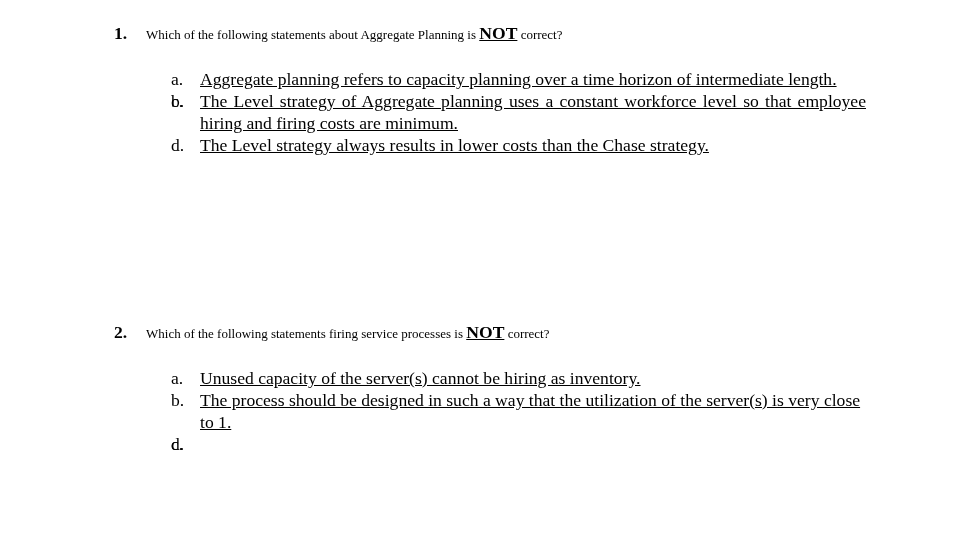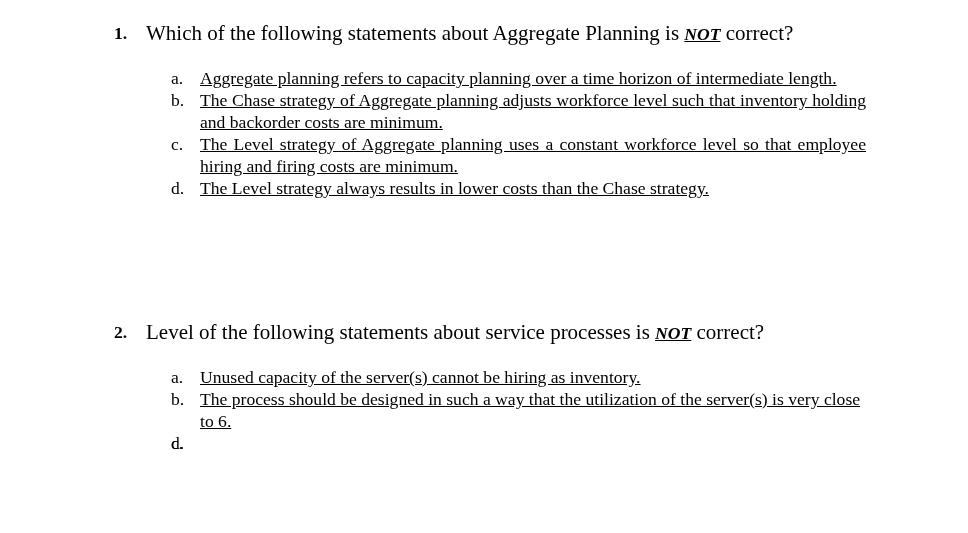--- a/index.html
+++ b/index.html
@@ -40,25 +40,24 @@
     line-height: 22px;
   }
   .question-number {
     position: absolute;
     left: 114px;
     top: 0;
     font-weight: bold;
     font-size: 17.6px;
   }
   .stem-text {
-    font-size: 21px;
+    font-size: 13px;
   }
   .not-word {
     font-weight: bold;
-    font-style: italic;
     text-decoration: underline;
   }
 
   
   .options {
     margin: 0;
     padding: 0;
     list-style: none;
   }
   #question-1 .options { margin-top: 22px; }
@@ -99,47 +98,46 @@
       <span class="stem-text">Which of the following statements about Aggregate Planning is </span><span class="not-word">NOT</span><span class="stem-text"> correct?</span>
     </div>
 
     <ul class="options">
       <li class="option justify">
         <span class="option-letter">a.</span>
         <span class="option-text">Aggregate planning refers to capacity planning over a time horizon of intermediate length.</span>
       </li>
       <li class="option justify">
         <span class="option-letter">b.</span>
-        <span class="option-text">The Chase strategy of Aggregate planning adjusts workforce level such that inventory holding and backorder costs are minimum.</span>
       </li>
       <li class="option justify">
         <span class="option-letter">c.</span>
         <span class="option-text">The Level strategy of Aggregate planning uses a constant workforce level so that employee hiring and firing costs are minimum.</span>
       </li>
       <li class="option">
         <span class="option-letter">d.</span>
         <span class="option-text">The Level strategy always results in lower costs than the Chase strategy.</span>
       </li>
     </ul>
   </section>
 
   <section class="question-block" id="question-2">
     <div class="question-stem">
       <span class="question-number">2.</span>
-      <span class="stem-text">Level of the following statements about service processes is </span><span class="not-word">NOT</span><span class="stem-text"> correct?</span>
+      <span class="stem-text">Which of the following statements firing service processes is </span><span class="not-word">NOT</span><span class="stem-text"> correct?</span>
     </div>
 
     <ul class="options">
       <li class="option">
         <span class="option-letter">a.</span>
         <span class="option-text">Unused capacity of the server(s) cannot be hiring as inventory.</span>
       </li>
       <li class="option">
         <span class="option-letter">b.</span>
-        <span class="option-text">The process should be designed in such a way that the utilization of the server(s) is very close to 6.</span>
+        <span class="option-text">The process should be designed in such a way that the utilization of the server(s) is very close to 1.</span>
       </li>
       <li class="option">
         <span class="option-letter">c.</span>
       </li>
       <li class="option">
         <span class="option-letter">d.</span>
       </li>
     </ul>
   </section>
 

